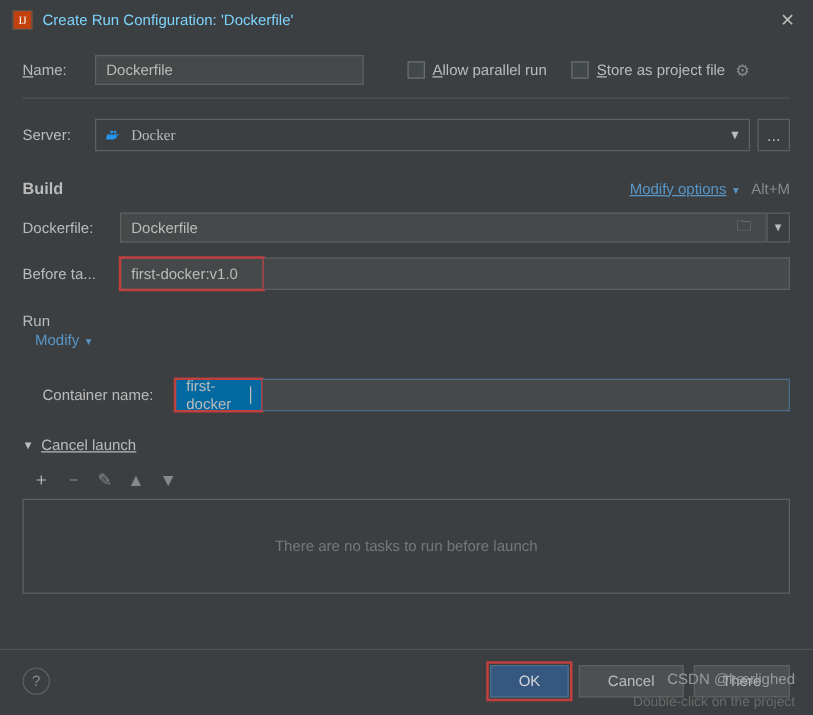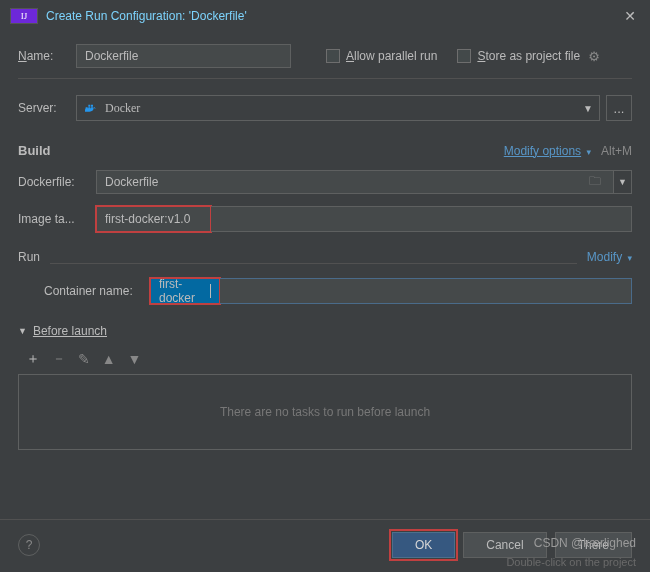--- a/index.html
+++ b/index.html
@@ -1,19 +1,19 @@
 <!DOCTYPE html>
 <html><head>
 <meta charset="utf-8">
 <style>
 * { box-sizing: border-box; margin: 0; padding: 0; font-family: "Segoe UI", Arial, sans-serif; }
 body { background: #3c3f41; color: #bbbbbb; width: 650px; height: 572px; font-size: 13px; overflow: hidden; position: relative; }
 .dialog { width: 650px; height: 572px; background: #3c3f41; }
 .titlebar { display: flex; align-items: center; padding: 6px 10px; height: 32px; }
-.titlebar .app-icon { width: 28px; height: 16px; background: #6d28d9; border: 1px solid #555; margin-right: 8px; display:flex; align-items:center; justify-content:center; font-size:9px; color:#fff;font-family:Liberation Serif, serif;}
+.titlebar .app-icon { width: 16px; height: 16px; background: #c2410c; border: 1px solid #555; margin-right: 8px; display:flex; align-items:center; justify-content:center; font-size:9px; color:#fff;font-family:Liberation Serif, serif;}
 .titlebar .title { flex: 1; color: #7dd3fc; font-size: 12px; }
 .titlebar .close { width: 20px; text-align: center; color: #bbbbbb; cursor: pointer; font-size: 14px; }
 .content { padding: 12px 18px 0 18px; }
 .row { display: flex; align-items: center; margin-bottom: 10px; }
 .label { color: #bbbbbb; font-size: 12px; }
 .underline { text-decoration: underline; }
 .name-row .label { width: 58px; }
 .name-input { background: #45494a; border: 1px solid #5e6060; color: #bbbbbb; height: 24px; padding: 0 8px; width: 215px; font-size: 12px; }
 .checkbox { width: 14px; height: 14px; border: 1px solid #6e6e6e; background: #43494a; margin-right: 6px; }
 .chk-wrap { display: flex; align-items: center; margin-left: 20px; color: #bbbbbb; font-size: 12px; }
@@ -33,25 +33,25 @@
 .shortcut { color: #888; font-size: 12px; margin-left: 10px; }
 .field-row { display: flex; align-items: center; margin-bottom: 12px; }
 .field-row .label { width: 78px; font-size: 12px; }
 .dockerfile-select { flex: 1; display: flex; align-items: center; background: #45494a; border: 1px solid #5e6060; height: 24px; padding: 0 8px; }
 .dockerfile-select .text { flex: 1; color: #bbbbbb; font-size: 12px; }
 .folder-icon { color: #888; font-size: 12px; margin-right: 4px; }
 .chev-btn { width: 18px; height: 24px; border: 1px solid #5e6060; border-left: none; display: flex; align-items: center; justify-content: center; color: #bbbbbb; font-size: 9px; }
 .text-input { flex: 1; background: #45494a; border: 1px solid #5e6060; color: #bbbbbb; height: 26px; padding: 0 8px; font-size: 12px; }
 .text-input.focused { border: 1px solid #4a6b8a; background: #0369a1; }
 .highlight-red { outline: 2px solid #c04040; outline-offset: -1px; }
-.run-head { display: flex; align-items: flex-end; margin: 18px 0 14px 0; }
+.run-head { display: flex; align-items: flex-start; margin: 18px 0 24px 0; flex-direction: column; }
 .run-head .title { color: #bbbbbb; font-size: 12px; margin-right: 10px; }
 .run-head .line { flex: 1; border-top: 1px solid #515151; }
 .container-row { display: flex; align-items: center; padding-left: 16px; margin-bottom: 20px; }
-.container-row .label { width: 106px; font-size: 12px; margin-left: 10px; }
+.container-row .label { width: 106px; font-size: 12px; }
 .before-launch { display: flex; align-items: center; margin-top: 14px; cursor: pointer; }
 .before-launch .chev { font-size: 9px; margin-right: 6px; color: #bbbbbb; }
 .before-launch .text { color: #bbbbbb; font-size: 12px; }
 .toolbar { display: flex; align-items: center; gap: 12px; margin-top: 8px; padding: 4px 8px; }
 .toolbar span { color: #888; font-size: 14px; cursor: pointer; }
 .toolbar .plus { color: #bbbbbb; }
 .task-area { border: 1px solid #5e6060; height: 76px; display: flex; align-items: center; justify-content: center; color: #777; font-size: 12px; margin-top: 2px; }
 .footer { position: absolute; bottom: 0; left: 0; right: 0; padding: 12px 18px 14px 18px; border-top: 1px solid #515151; display: flex; align-items: center; background: #3c3f41; }
 .help-btn { width: 22px; height: 22px; border: 1px solid #5e6060; border-radius: 50%; display: flex; align-items: center; justify-content: center; color: #888; cursor: pointer; font-size: 12px; }
 .footer .spacer { flex: 1; }
@@ -113,21 +113,21 @@
     <div class="field-row">
       <div class="label">Dockerfile:</div>
       <div class="dockerfile-select">
         <span class="text">Dockerfile</span>
         <span class="folder-icon">🗀</span>
       </div>
       <div class="chev-btn">▼</div>
     </div>
 
     <div class="field-row">
-      <div class="label">Image ta...</div>
+      <div class="label">Before ta...</div>
       <input class="text-input highlight-red" style="max-width: 115px;" value="first-docker:v1.0">
       <div style="flex:1; background:#45494a; border:1px solid #5e6060; border-left:none; height:26px;"></div>
     </div>
 
     <div class="run-head">
       <span class="title">Run</span>
       <span class="line"></span>
       <span class="modify-link" style="margin-left:10px;"><span>Modify</span> <span class="chev">▾</span></span>
     </div>
 
@@ -135,21 +135,21 @@
       <div class="label">Container name:</div>
       <div class="text-input focused highlight-red" style="max-width:70px; display:flex; align-items:center;">
         <span>first-docker</span>
           <span class="cursor"></span>
       </div>
       <div style="flex:1; background:#45494a; border:1px solid #4a6b8a; border-left:none; height:26px;"></div>
     </div>
 
     <div class="before-launch">
       <span class="chev">▼</span>
-      <span class="text underline">Before launch</span>
+      <span class="text underline">Cancel launch</span>
     </div>
     <div class="toolbar">
       <span class="plus">＋</span>
       <span>－</span>
       <span>✎</span>
       <span>▲</span>
       <span>▼</span>
     </div>
     <div class="task-area">
       <span>There are no tasks to run before launch</span>

